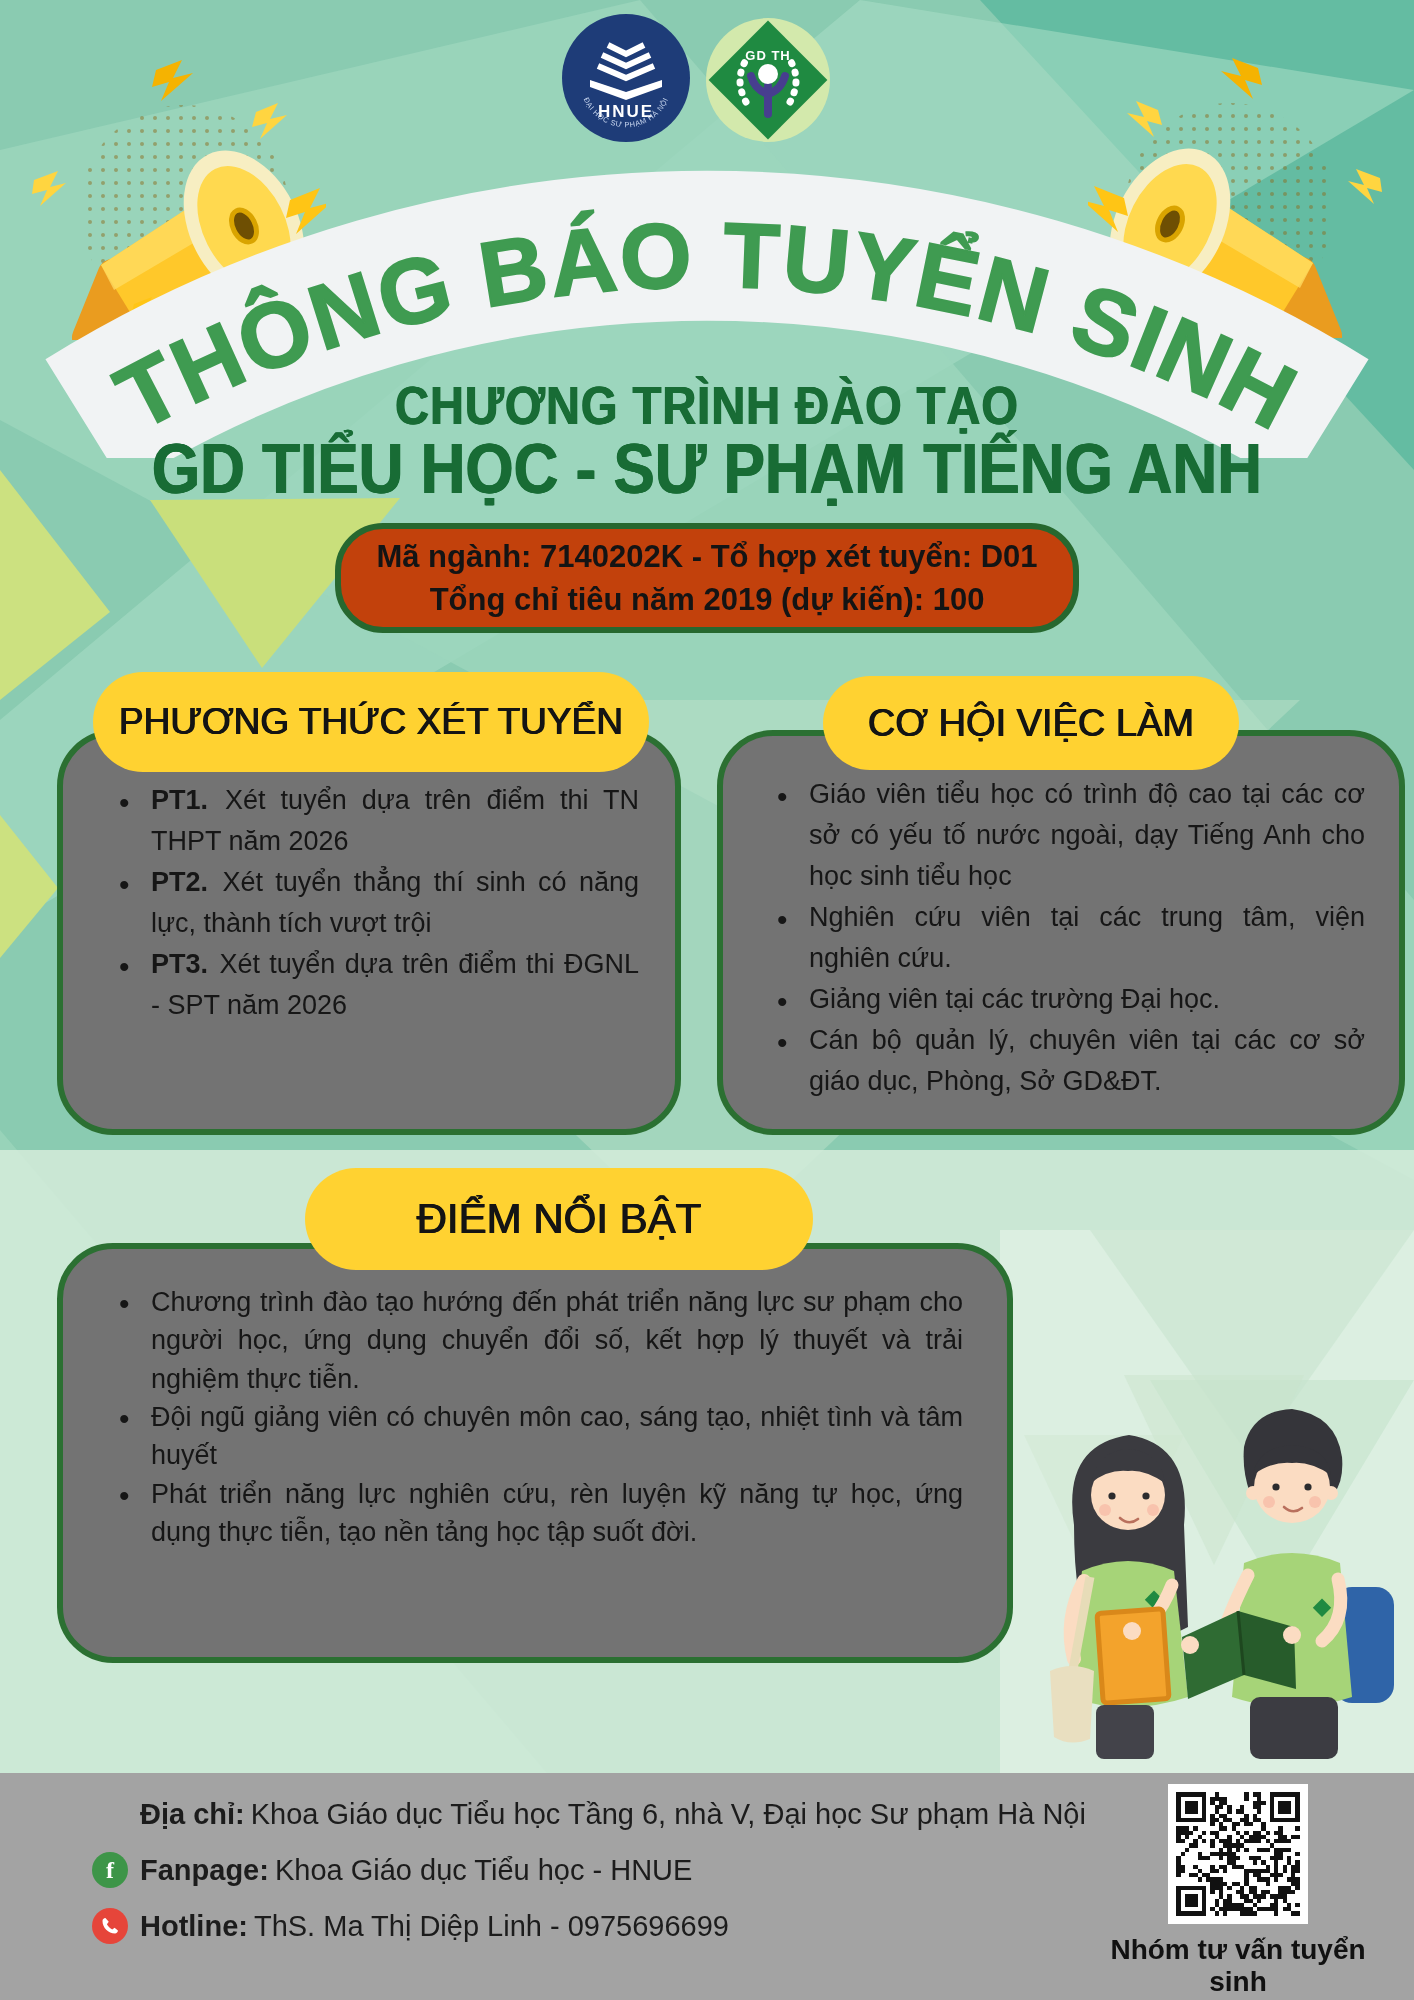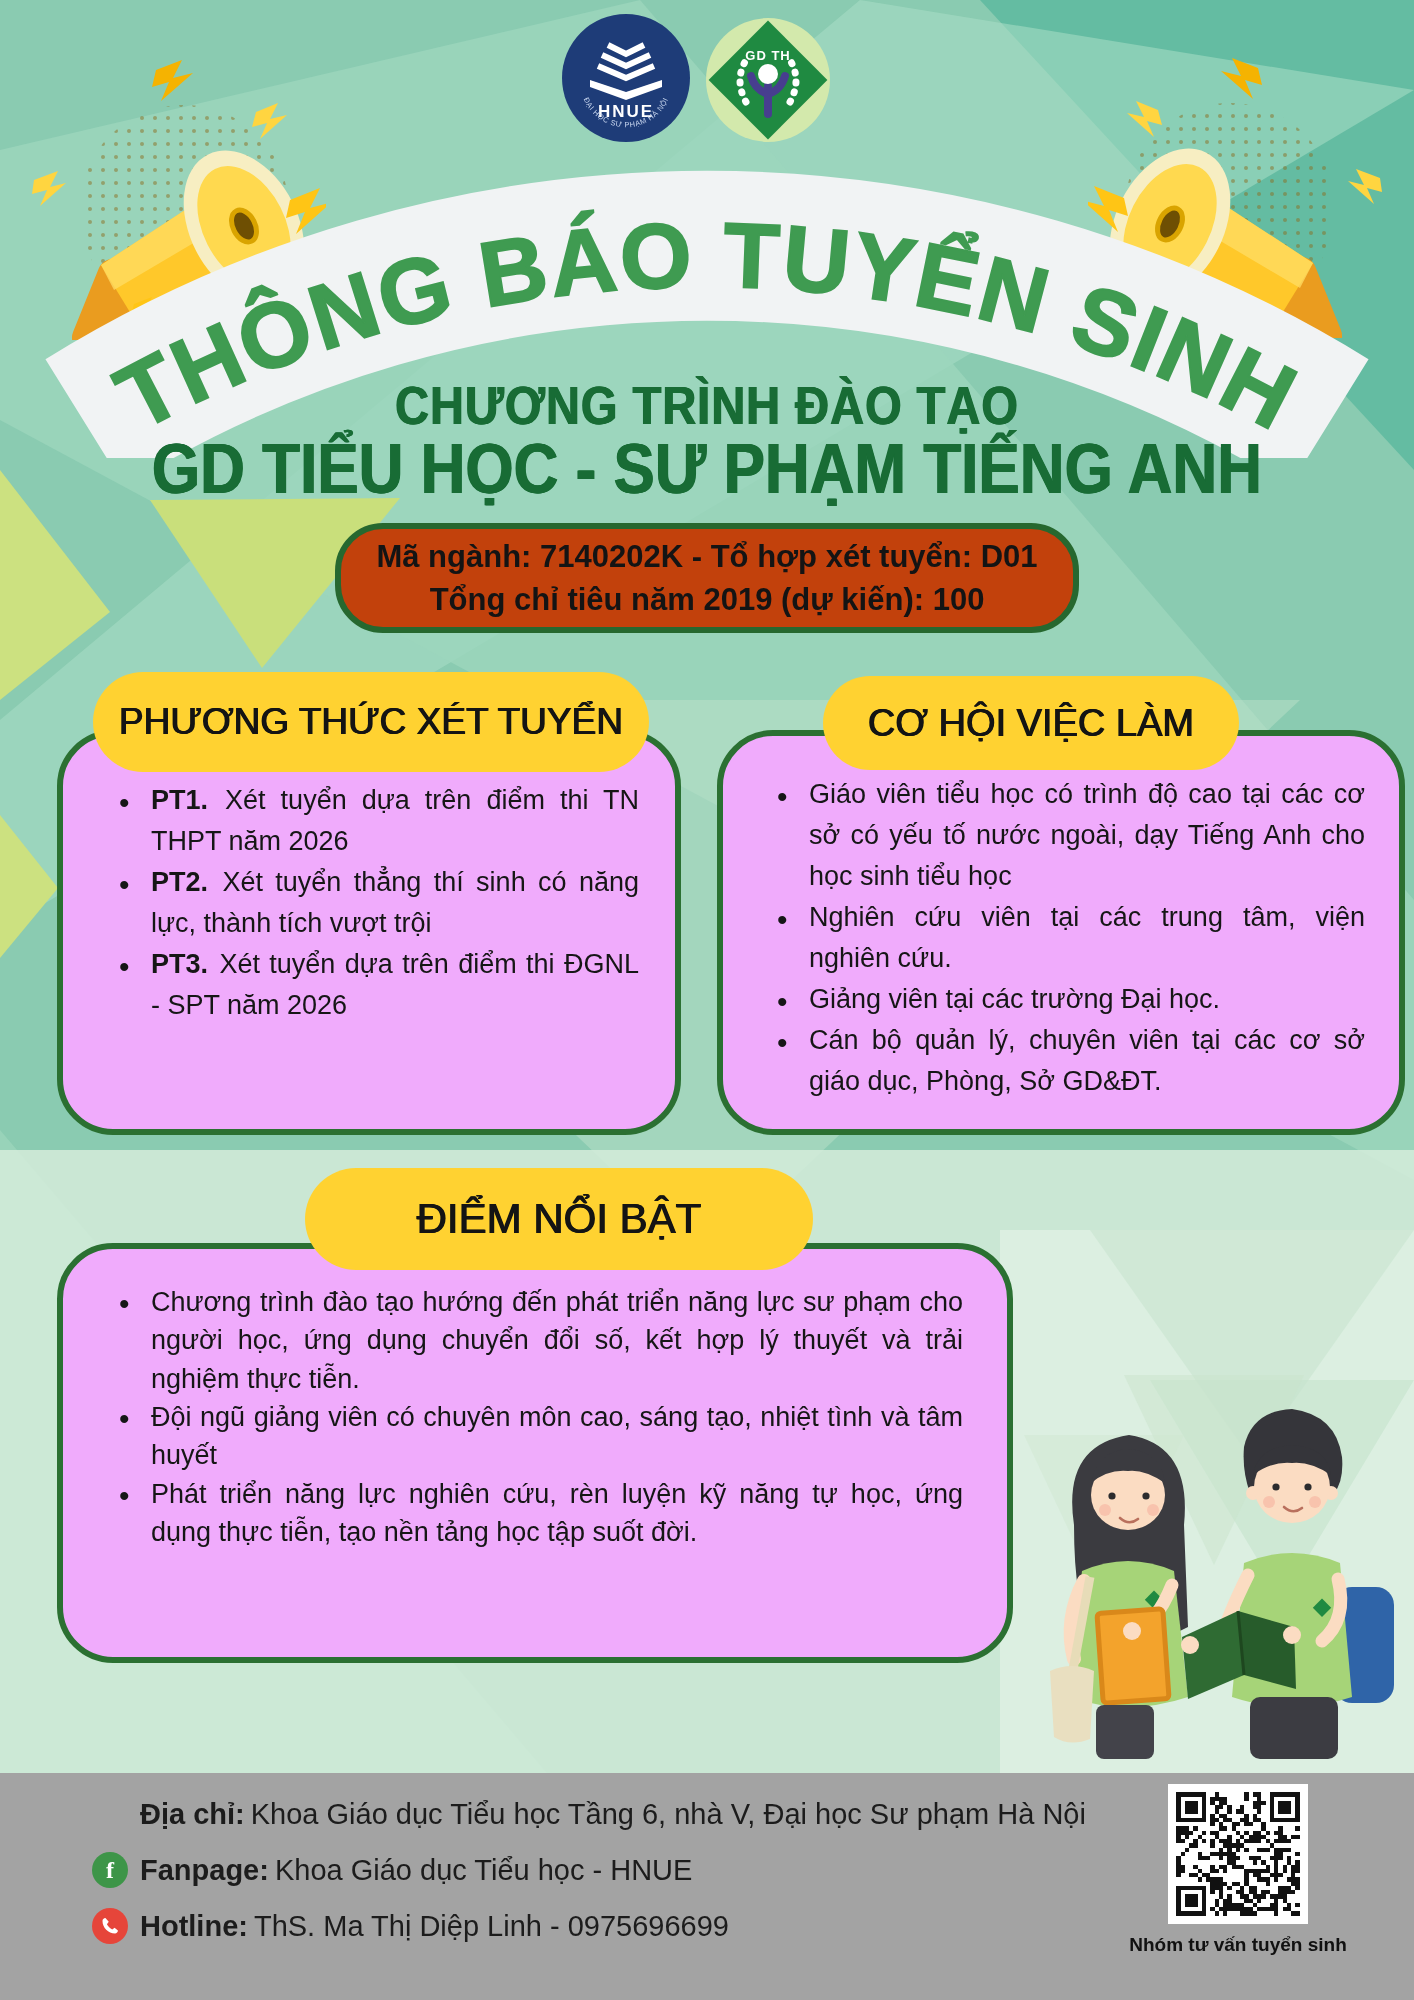--- a/index.html
+++ b/index.html
@@ -31,41 +31,41 @@
   
   .pill{
     background:#FFD231;border-radius:60px;color:#141414;font-weight:normal;
     display:flex;align-items:center;justify-content:center;z-index:5;letter-spacing:0;
   }
   .pill-left{left:93px;top:672px;width:556px;height:100px;font-size:37px;}
   .pill-right{left:823px;top:676px;width:416px;height:94px;font-size:38px;}
   .pill-high{left:305px;top:1168px;width:508px;height:102px;font-size:42px;}
 
   .panel{
-    background:#f0abfc;border:6px solid #2B7032;border-radius:56px;box-sizing:border-box;z-index:3;
+    background:#737373;border:6px solid #2B7032;border-radius:56px;box-sizing:border-box;z-index:3;
     color:#161616;
   }
   .panel ul{margin:0;padding:0;list-style:none;}
   .panel li{position:relative;padding-left:42px;text-align:justify;}
   .panel li::before{content:"•";position:absolute;left:10px;top:0;font-size:30px;}
   .panel-left{left:57px;top:730px;width:624px;height:405px;padding:44px 36px 18px 46px;font-size:27px;line-height:1.52;}
   .panel-right{left:717px;top:730px;width:688px;height:405px;padding:38px 34px 16px 44px;font-size:27px;line-height:1.52;}
   .panel-high{left:57px;top:1243px;width:956px;height:420px;padding:34px 44px 14px 46px;font-size:27px;line-height:1.42;}
   .panel b{margin-right:2px;}
 
   
   .footer{left:0;top:1773px;width:1414px;height:227px;background:#a3a3a3;z-index:4;}
   .frow{position:absolute;display:flex;align-items:center;gap:12px;font-size:29px;color:#1c1c1c;height:44px;white-space:nowrap;}
   .frow b{margin-right:6px;}
   .ficon{width:36px;height:36px;border-radius:50%;display:flex;align-items:center;justify-content:center;flex:0 0 auto;}
   .ficon.fb{background:#3D9548;color:#ffffff;font-size:24px;font-weight:bold;font-family:"Liberation Serif","DejaVu Serif",serif;}
   .ficon.ph{background:#E6453A;}
   .qr-wrap{left:1088px;top:1784px;width:300px;text-align:center;z-index:5;}
   .qr-wrap svg{background:#ffffff;margin:0 auto;}
-  .qr-caption{margin-top:10px;font-size:19px;font-weight:bold;color:#111;}
+  .qr-caption{margin-top:10px;font-size:28px;font-weight:bold;color:#111;}
 </style>
 </head>
 <body>
 
 <div class="poster">
 
   <svg class="abs" style="left:0;top:0;" width="1414" height="2000" viewBox="0 0 1414 2000">
     <rect width="1414" height="2000" fill="#8ACBB1"></rect>
     <path d="M980,0 L1414,0 L1414,470 Z" fill="#64BCA2"></path>
     <path d="M1414,90 L860,0 L0,720 L0,930 Z" fill="#A9DEC6" opacity="0.55"></path>

